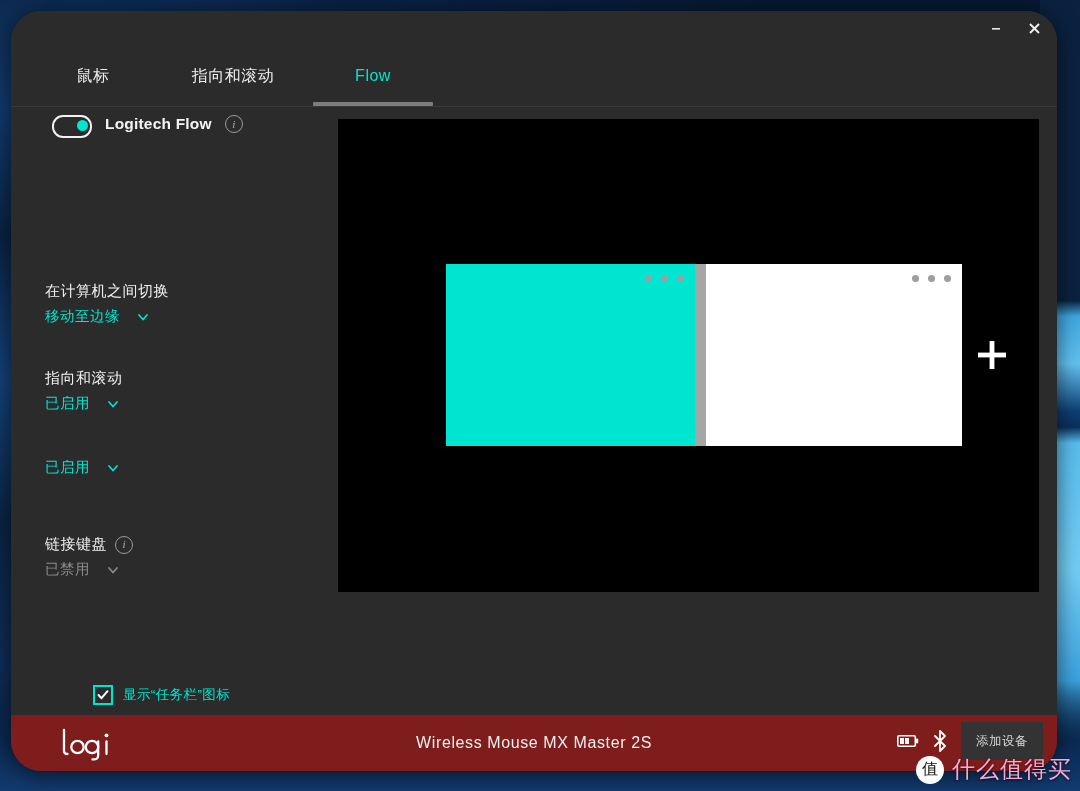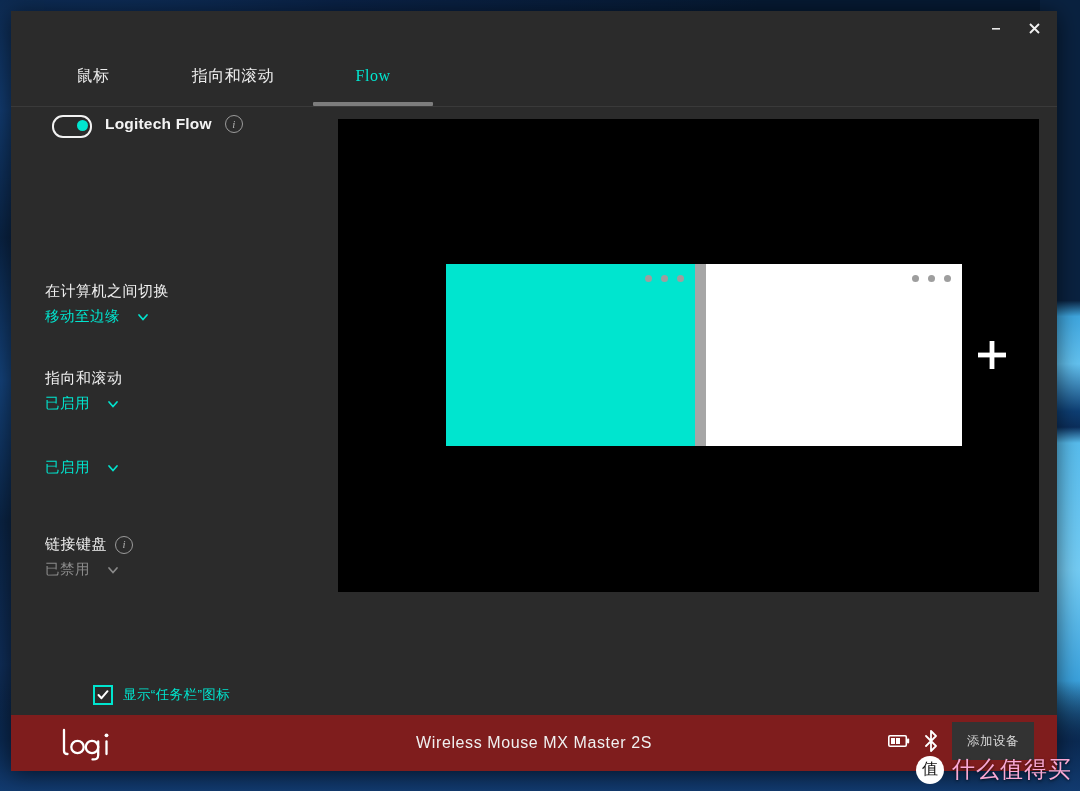--- a/index.html
+++ b/index.html
@@ -64,20 +64,21 @@
   
   #app-window {
     position: absolute;
     left: 11px;
     top: 11px;
     width: 1046px;
     height: 760px;
     background: #2b2b2b;
     box-shadow: 0 3px 22px rgba(0,0,0,.6);
     overflow: hidden;
+    border-radius: 30px;
   }
 
   
   .titlebar {
     position: relative;
     height: 34px;
     background: #2b2b2b;
   }
   .win-btns {
     position: absolute;
@@ -114,21 +115,21 @@
     align-items: center;
     justify-content: center;
     font-size: 16px;
     color: #ededed;
     cursor: pointer;
     letter-spacing: .5px;
   }
   .tab.t0 { width: 120px; }
   .tab.t1 { width: 160px; font-family: Liberation Mono, monospace; }
   .tab.t2 { width: 120px; }
-  .tab.active { color: #00e5cf; font-family: Liberation Serif, serif; }
+  .tab.active { color: #00e5cf; }
   .tab .underline {
     position: absolute;
     left: 0; right: 0;
     bottom: 1px;
     height: 4px;
     background: #7d7d7d;
     border-radius: 1px;
   }
   .tabbar-rule {
     position: absolute;
@@ -368,21 +369,21 @@
   .device-name {
     position: absolute;
     left: 0; right: 0;
     text-align: center;
     font-size: 16px;
     color: #f0f0f0;
     letter-spacing: .6px;
   }
   .footer-right {
     position: absolute;
-    right: 23px;
+    right: 14px;
     top: 0;
     height: 52px;
     display: flex;
     align-items: center;
     gap: 14px;
   }
   .batt-icon, .bt-icon { display: flex; align-items: center; }
   .add-device-btn {
     background: #333333;
     color: #d8d8d8;

